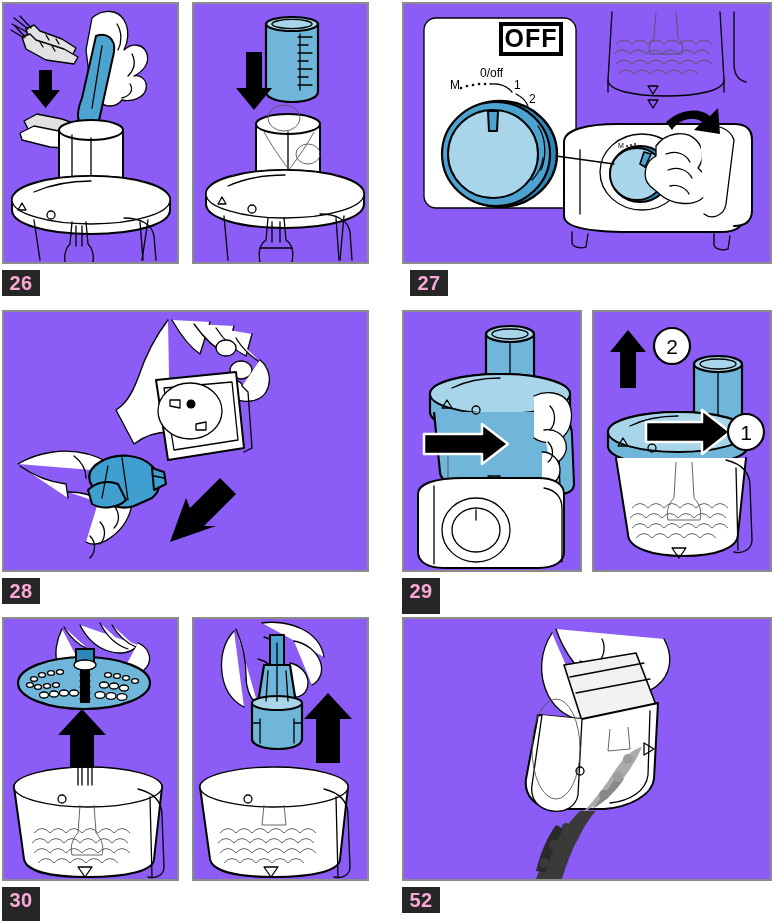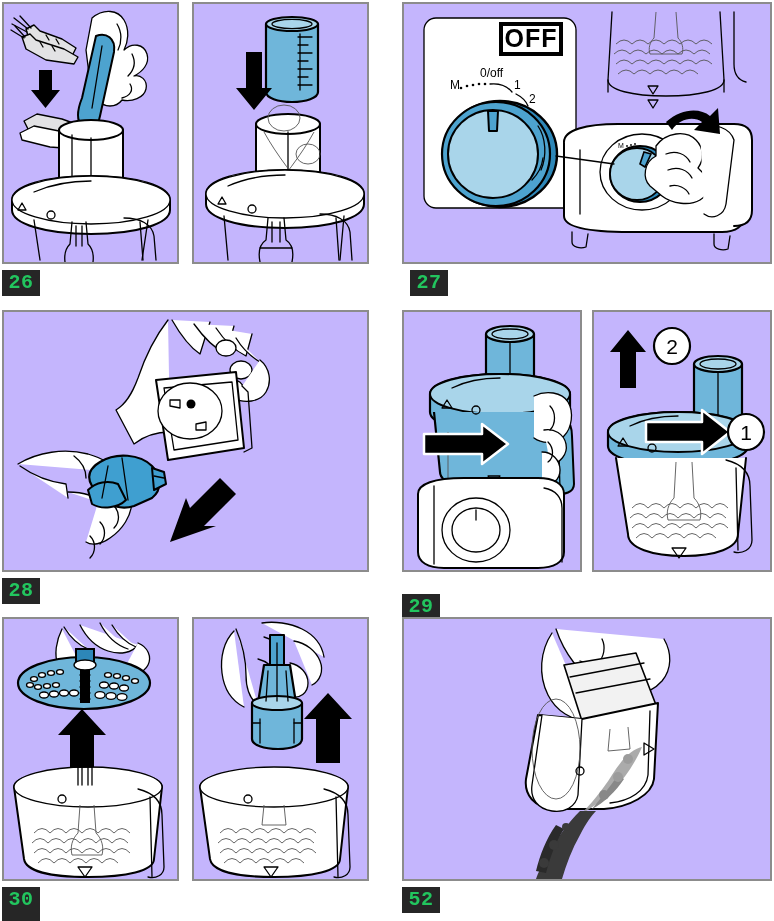--- a/index.html
+++ b/index.html
@@ -6,28 +6,28 @@
   body{
     width:774px;height:921px;position:relative;overflow:hidden;
     font-family:"Liberation Sans", sans-serif;
   }
   .page{position:relative;width:774px;height:921px;}
 
   
   .step{position:absolute;}
   .panels{position:absolute;inset:0;}
   .panel{
-    position:absolute;background:#c4b5fd;
+    position:absolute;background:#8b5cf6;
     border:2px solid #8c8c8c;box-sizing:border-box;overflow:hidden;
   }
   .badge{
-    position:absolute;background:#262626;color:#22c55e;
+    position:absolute;background:#262626;color:#f9a8d4;
     font-weight:bold;font-size:20px;line-height:26px;
     text-align:center;letter-spacing:0.5px;
-    font-family:Liberation Mono, monospace;
+    font-family:Liberation Sans, sans-serif;
   }
   svg{display:block;}
   .thin{fill:none;stroke:#000000;stroke-width:1.3;
         stroke-linecap:round;stroke-linejoin:round;}
   .hair{fill:none;stroke:#555555;stroke-width:0.9;}
   .wht{fill:#ffffff;stroke:#000000;stroke-width:2;
        stroke-linejoin:round;stroke-linecap:round;}
   .wht-t{fill:#ffffff;stroke:#000000;stroke-width:1.3;
          stroke-linejoin:round;stroke-linecap:round;}
   .gry{fill:#f2f2f2;stroke:#000000;stroke-width:1.6;stroke-linejoin:round;}
@@ -449,21 +449,21 @@
                                     q8 -9 16 0"></path>
           </g>
 
           <path class="hair" d="M82 150 L80 186 C74 192 72 200 74 208 L106 208
                                 C108 200 106 192 100 186 L98 150"></path>
           <path class="thin" d="M78 236 L92 236 L85 246 Z" fill="#ffffff"></path>
         </g>
       </svg>
     </div>
   </div>
-  <div class="badge" style="left:2px;top:270px;width:38px;height:36px;margin-top:16px;">29</div>
+  <div class="badge" style="left:2px;top:270px;width:38px;height:36px;">29</div>
 </div>
 
 <div class="step" style="left:0px;top:615px;width:390px;height:306px;">
   <div class="panels">
 
     <div class="panel" style="left:2px;top:2px;width:177px;height:264px;">
       <svg width="173" height="260" viewBox="0 0 173 260">
 
         <g>
           <path class="wht-t" d="M60 8 C66 18 74 26 84 30"></path>

